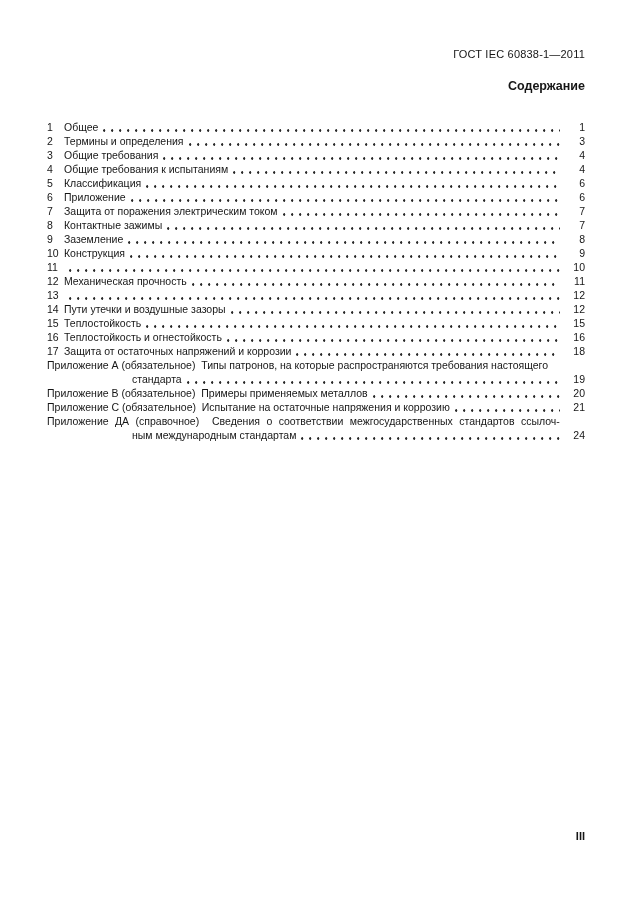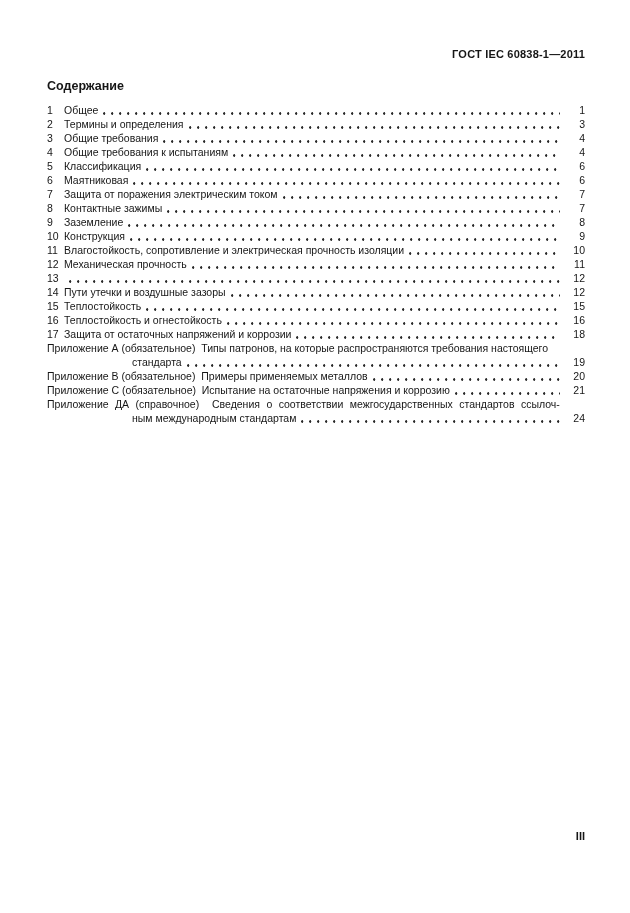--- a/index.html
+++ b/index.html
@@ -12,30 +12,30 @@
     overflow:hidden;
   }
   .page {
     position:absolute;
     inset:0;
     padding:48px 45px 0 47px;
     background:#ffffff;
   }
   .page-header {
     font-size:11px;
+    font-weight:normal;
+    text-align:right;
+    letter-spacing:0.2px;
+  }
+  .doc-title {
+    margin-top:19px;
+    margin-bottom:27px;
+    font-size:12.5px;
     font-weight:bold;
     text-align:right;
-    letter-spacing:0.2px;
-  }
-  .doc-title {
-    margin-top:19px;
-    margin-bottom:10px;
-    font-size:12.5px;
-    font-weight:bold;
-    text-align:left;
   }
   .toc { width:100%; }
   .toc-row {
     display:flex;
     align-items:baseline;
     font-size:10.5px;
     line-height:14px;
     white-space:nowrap;
   }
   .toc-row .num { flex:0 0 17px; }
@@ -102,21 +102,21 @@
 
     <div class="toc-row">
       <span class="num">5</span>
       <span class="title">Классификация</span>
       <span class="leader"></span>
       <span class="pagenum">6</span>
     </div>
 
     <div class="toc-row">
       <span class="num">6</span>
-      <span class="title">Маятниковая</span>
+      <span class="title">Приложение</span>
       <span class="leader"></span>
       <span class="pagenum">6</span>
     </div>
 
     <div class="toc-row">
       <span class="num">7</span>
       <span class="title">Защита от поражения электрическим током</span>
       <span class="leader"></span>
       <span class="pagenum">7</span>
     </div>
@@ -137,21 +137,20 @@
 
     <div class="toc-row">
       <span class="num">10</span>
       <span class="title">Конструкция</span>
       <span class="leader"></span>
       <span class="pagenum">9</span>
     </div>
 
     <div class="toc-row">
       <span class="num">11</span>
-      <span class="title">Влагостойкость, сопротивление и электрическая прочность изоляции</span>
       <span class="leader"></span>
       <span class="pagenum">10</span>
     </div>
 
     <div class="toc-row">
       <span class="num">12</span>
       <span class="title">Механическая прочность</span>
       <span class="leader"></span>
       <span class="pagenum">11</span>
     </div>

